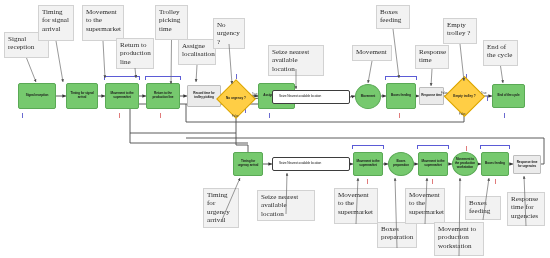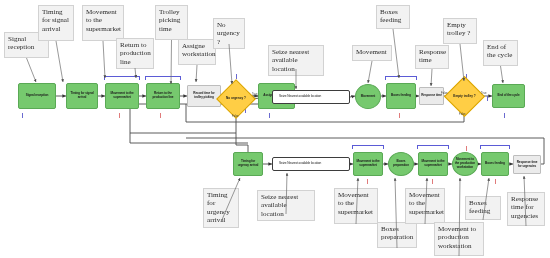--- a/index.html
+++ b/index.html
@@ -258,21 +258,21 @@
       <div class="branch-label" style="left: 459px; top: 113px;">False</div>
       <div class="branch-label" style="left: 441px; top: 92px;">False</div>
     </div>
 
   <div id="callout-layer">
       <div class="callout" style="left: 4px; top: 32px; width: 45px; min-height: 26px;">Signal reception</div>
       <div class="callout" style="left: 38px; top: 5px; width: 36px; min-height: 36px;">Timing for signal arrival</div>
       <div class="callout" style="left: 82px; top: 5px; width: 42px; min-height: 36px;">Movement to the supermarket</div>
       <div class="callout" style="left: 116px; top: 38px; width: 38px; min-height: 30px;">Return to production line</div>
       <div class="callout" style="left: 155px; top: 5px; width: 33px; min-height: 35px;">Trolley picking time</div>
-      <div class="callout" style="left: 178px; top: 39px; width: 38px; min-height: 26px;">Assigne workstation</div>
+      <div class="callout" style="left: 178px; top: 39px; width: 38px; min-height: 26px;">Assigne localisation</div>
       <div class="callout" style="left: 213px; top: 18px; width: 32px; min-height: 26px;">No urgency ?</div>
       <div class="callout" style="left: 268px; top: 45px; width: 56px; min-height: 24px;">Seize nearest available location</div>
       <div class="callout" style="left: 352px; top: 45px; width: 40px; min-height: 16px;">Movement</div>
       <div class="callout" style="left: 376px; top: 5px; width: 34px; min-height: 24px;">Boxes feeding</div>
       <div class="callout" style="left: 415px; top: 45px; width: 34px; min-height: 24px;">Response time</div>
       <div class="callout" style="left: 443px; top: 18px; width: 34px; min-height: 26px;">Empty trolley ?</div>
       <div class="callout" style="left: 483px; top: 40px; width: 35px; min-height: 26px;">End of the cycle</div>
       <div class="callout" style="left: 203px; top: 188px; width: 36px; min-height: 34px;">Timing for urgency arrival</div>
       <div class="callout" style="left: 257px; top: 190px; width: 58px; min-height: 24px;">Seize nearest available location</div>
       <div class="callout" style="left: 334px; top: 188px; width: 44px; min-height: 36px;">Movement to the supermarket</div>

